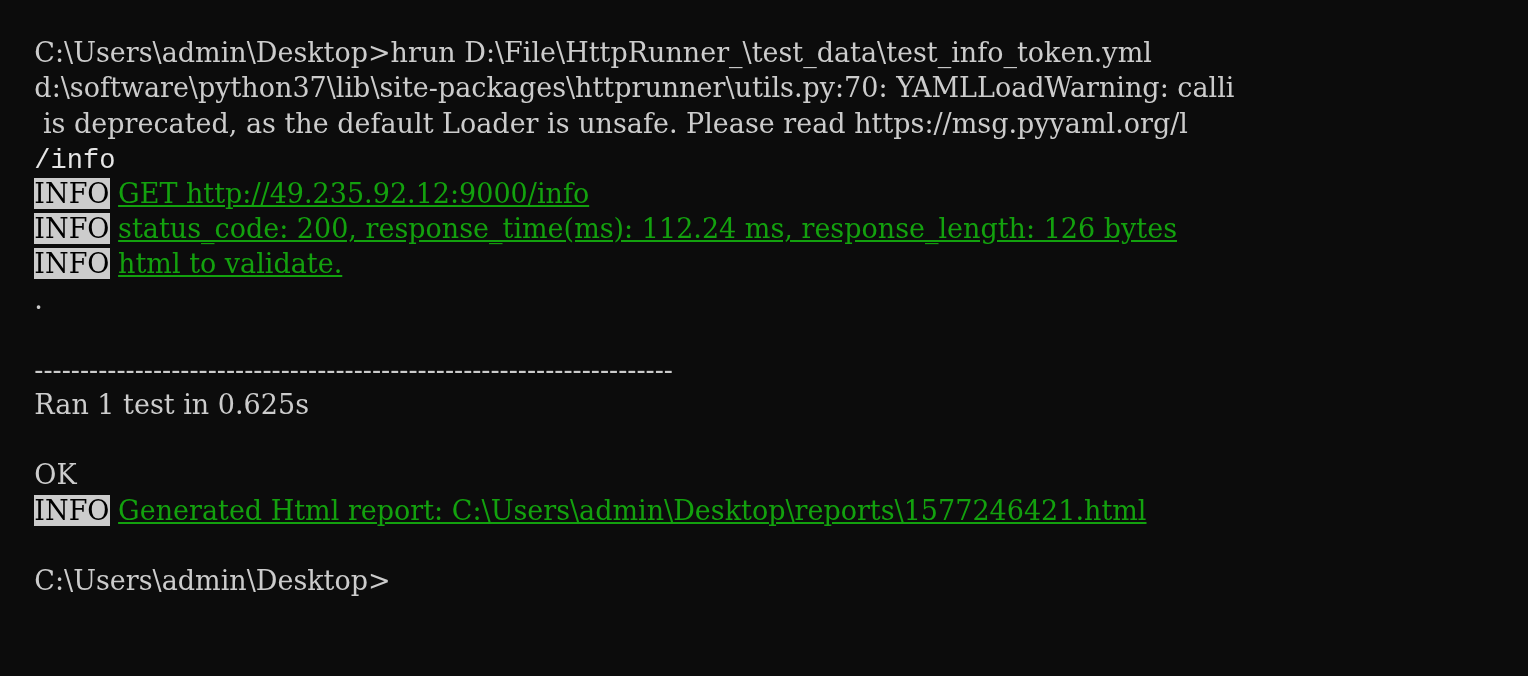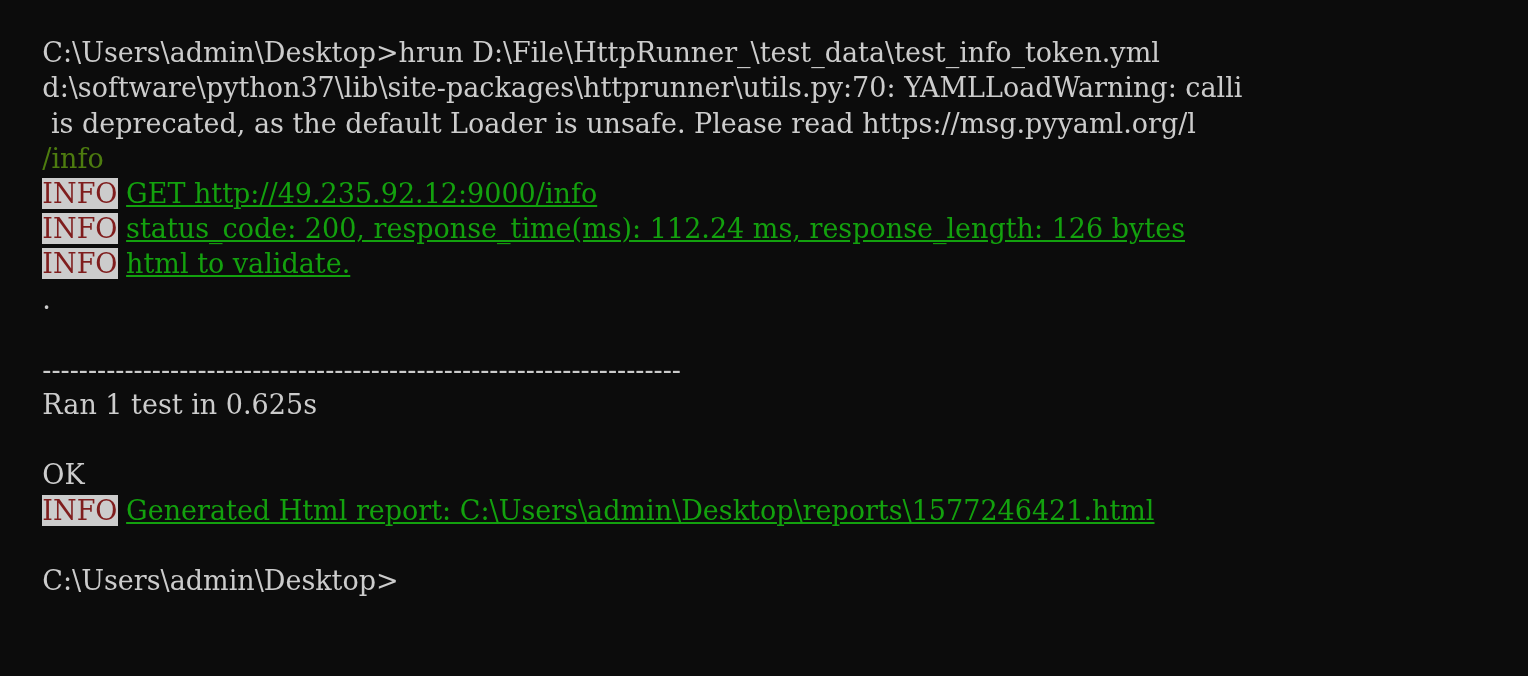--- a/index.html
+++ b/index.html
@@ -25,39 +25,39 @@
   }
   .line {
     position: relative;
     height: 35.2px;
     line-height: 35.2px;
     white-space: pre;
     font-size: 27px;
     letter-spacing: 0px;
     font-family: "DejaVu Serif", "Liberation Serif", serif;
     color: #cccccc;
-    padding-left: 8px;
+    padding-left: 0px;
     box-sizing: border-box;
   }
   .line > span {
     white-space: pre;
     display: inline;
   }
   .txt-default { color: #cccccc; }
   .txt-green   { color: #13a10e; text-decoration: underline; }
-  .txt-yellow  { color: #4d7c0f; }
+  .txt-yellow  { color: #e5e5e5; font-family: Liberation Mono, monospace; }
 
   
   .badge-info {
     display: inline-block;
     width: 143px;
     height: 35.2px;
     line-height: 35.2px;
     background: #cccccc;
-    color: #7f1d1d;
+    color: #000000;
     vertical-align: top;
     white-space: pre;
   }
   .msg-indent {
     display: inline-block;
     width: 22px;
     white-space: pre;
   }
   .blank { height: 35.2px; }
 </style>

